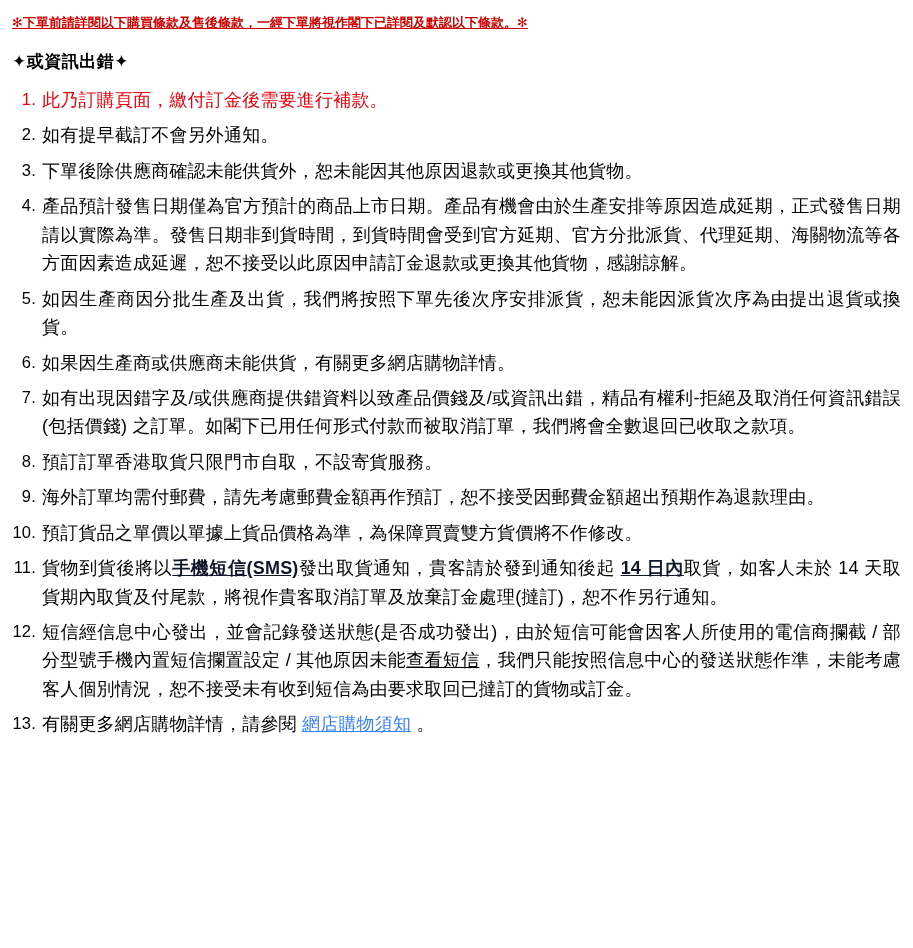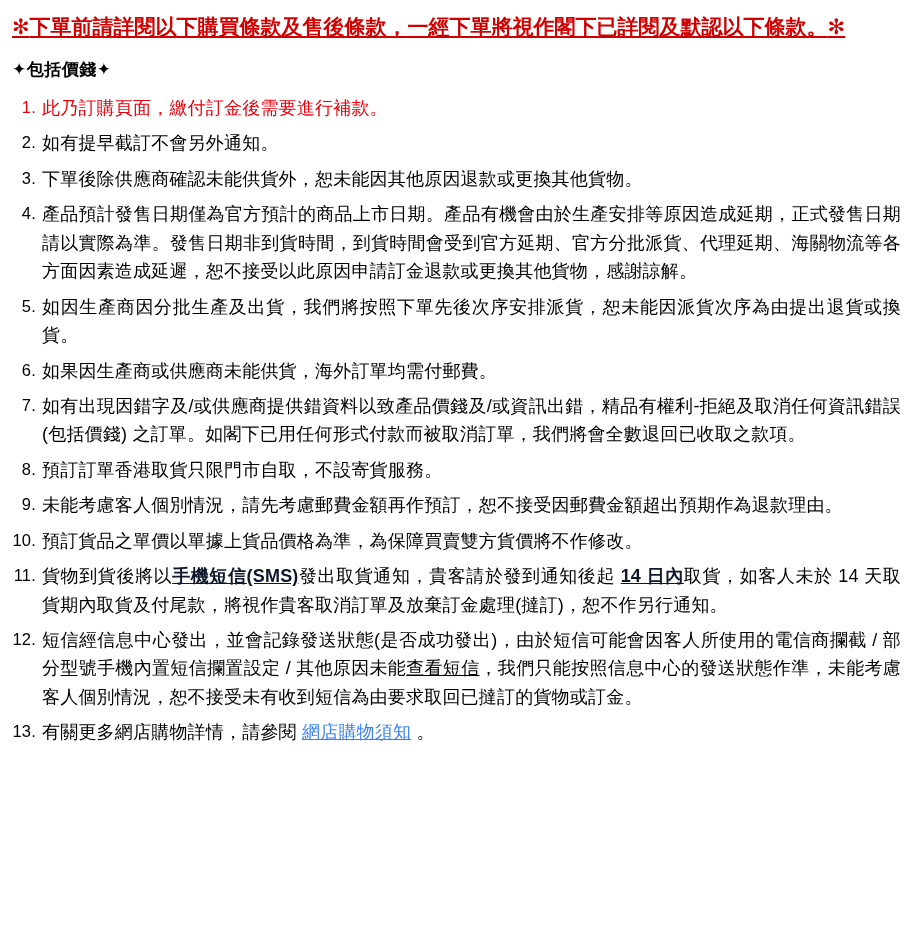--- a/index.html
+++ b/index.html
@@ -16,21 +16,21 @@
     line-height: 1.0;
   }
   .page {
     width: 913px;
     box-sizing: border-box;
     padding: 10px 12px 6px 6px;
   }
   .notice {
     color: #d00000;
     font-weight: bold;
-    font-size: 21px;
+    font-size: 13px;
     text-decoration: underline;
     letter-spacing: 0px;
     margin: 6px 0 0 6px;
     white-space: nowrap;
   }
   .section-title {
     font-weight: bold;
     font-size: 17px;
     margin: 24px 0 0 6px;
     letter-spacing: 0.5px;
@@ -81,32 +81,32 @@
 </style>
 </head>
 <body>
 
 <div class="page">
 
   <div class="notice">
     <span>✻</span><span>下單前請詳閱以下購買條款及售後條款，一經下單將視作閣下已詳閱及默認以下條款。</span><span>✻</span>
   </div>
 
-  <div class="section-title">✦包括價錢✦</div>
+  <div class="section-title">✦或資訊出錯✦</div>
 
   <ol class="terms">
     <li class="red-item"><span>此乃訂購頁面，繳付訂金後需要進行補款。</span></li>
     <li><span>如有提早截訂不會另外通知。</span></li>
     <li><span>下單後除供應商確認未能供貨外，恕未能因其他原因退款或更換其他貨物。</span></li>
     <li><span>產品預計發售日期僅為官方預計的商品上市日期。產品有機會由於生產安排等原因造成延期，正式發售日期請以實際為準。發售日期非到貨時間，到貨時間會受到官方延期、官方分批派貨、代理延期、海關物流等各方面因素造成延遲，恕不接受以此原因申請訂金退款或更換其他貨物，感謝諒解。</span></li>
     <li><span>如因生產商因分批生產及出貨，我們將按照下單先後次序安排派貨，恕未能因派貨次序為由提出退貨或換貨。</span></li>
-    <li><span>如果因生產商或供應商未能供貨，海外訂單均需付郵費。</span></li>
+    <li><span>如果因生產商或供應商未能供貨，有關更多網店購物詳情。</span></li>
     <li><span>如有出現因錯字及/或供應商提供錯資料以致產品價錢及/或資訊出錯，精品有權利-拒絕及取消任何資訊錯誤(包括價錢) 之訂單。如閣下已用任何形式付款而被取消訂單，我們將會全數退回已收取之款項。</span></li>
     <li><span>預訂訂單香港取貨只限門市自取，不設寄貨服務。</span></li>
-    <li><span>未能考慮客人個別情況，請先考慮郵費金額再作預訂，恕不接受因郵費金額超出預期作為退款理由。</span></li>
+    <li><span>海外訂單均需付郵費，請先考慮郵費金額再作預訂，恕不接受因郵費金額超出預期作為退款理由。</span></li>
     <li class="wide-num"><span>預訂貨品之單價以單據上貨品價格為準，為保障買賣雙方貨價將不作修改。</span></li>
     <li class="wide-num">
       <span>
         <span>貨物到貨後將以</span><span class="u-red">手機短信(SMS)</span><span>發出取貨通知，貴客請於發到通知後起 </span><span class="u-red">14 日內</span><span>取貨，如客人未於 14 天取貨期內取貨及付尾款，將視作貴客取消訂單及放棄訂金處理(撻訂)，恕不作另行通知。</span>
       </span>
     </li>
     <li class="wide-num">
       <span>
         <span>短信經信息中心發出，並會記錄發送狀態(是否成功發出)，由於短信可能會因客人所使用的電信商攔截 / 部分型號手機內置短信攔置設定 / 其他原因未能</span><span class="u-black">查看短信</span><span>，我們只能按照信息中心的發送狀態作準，未能考慮客人個別情況，恕不接受未有收到短信為由要求取回已撻訂的貨物或訂金。</span>
       </span>

